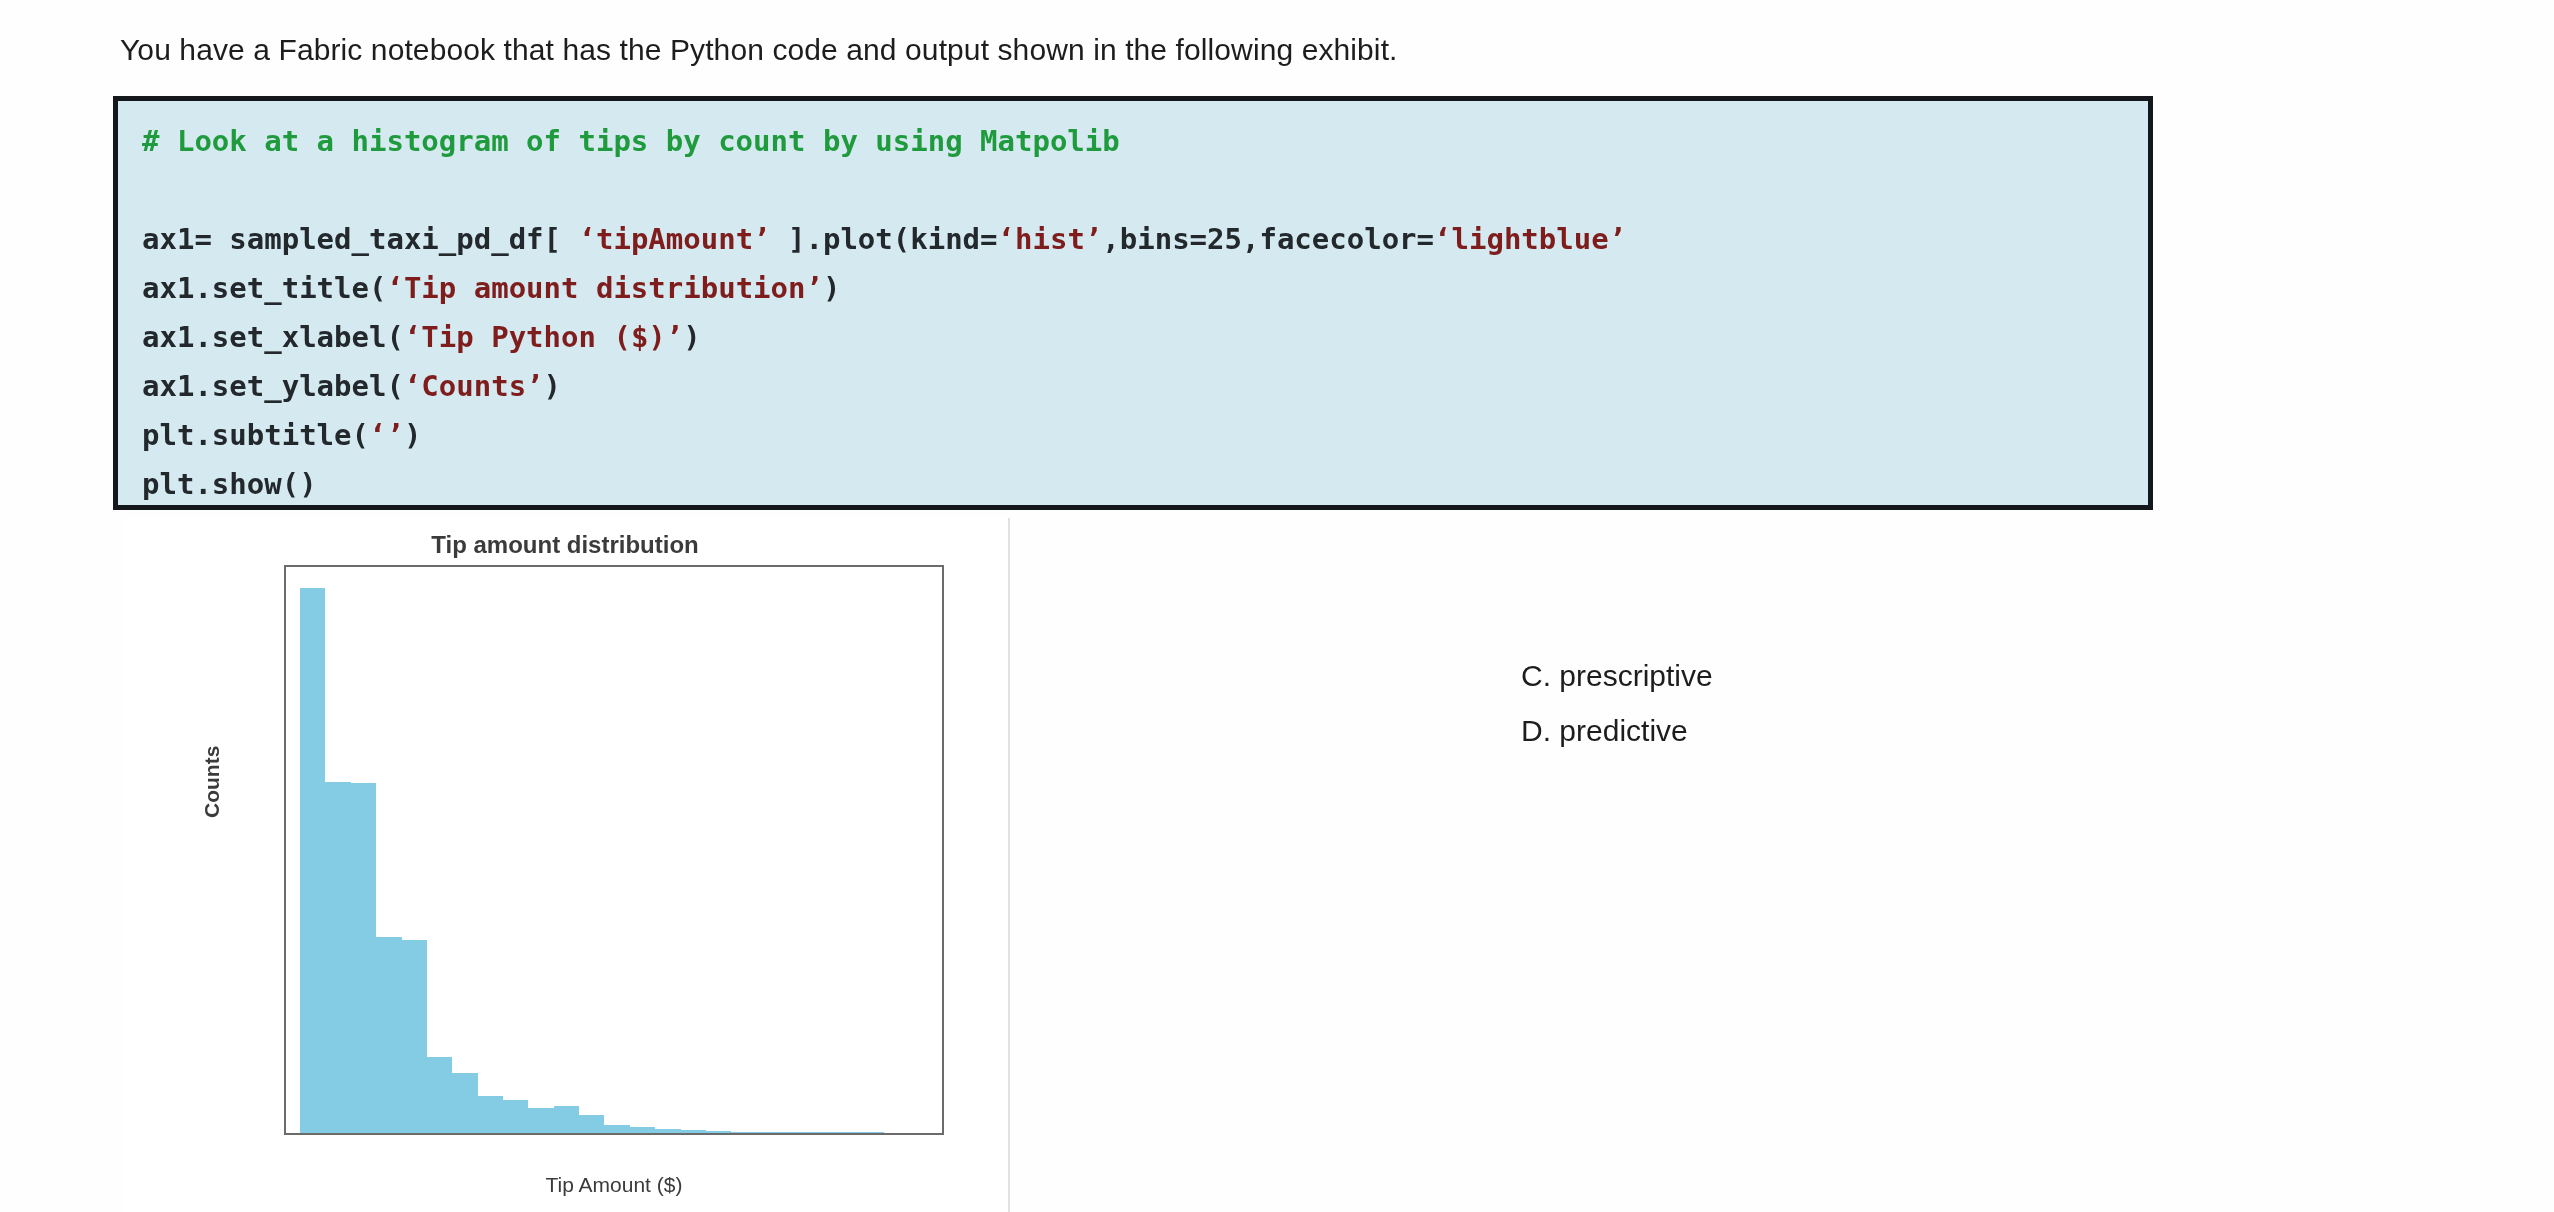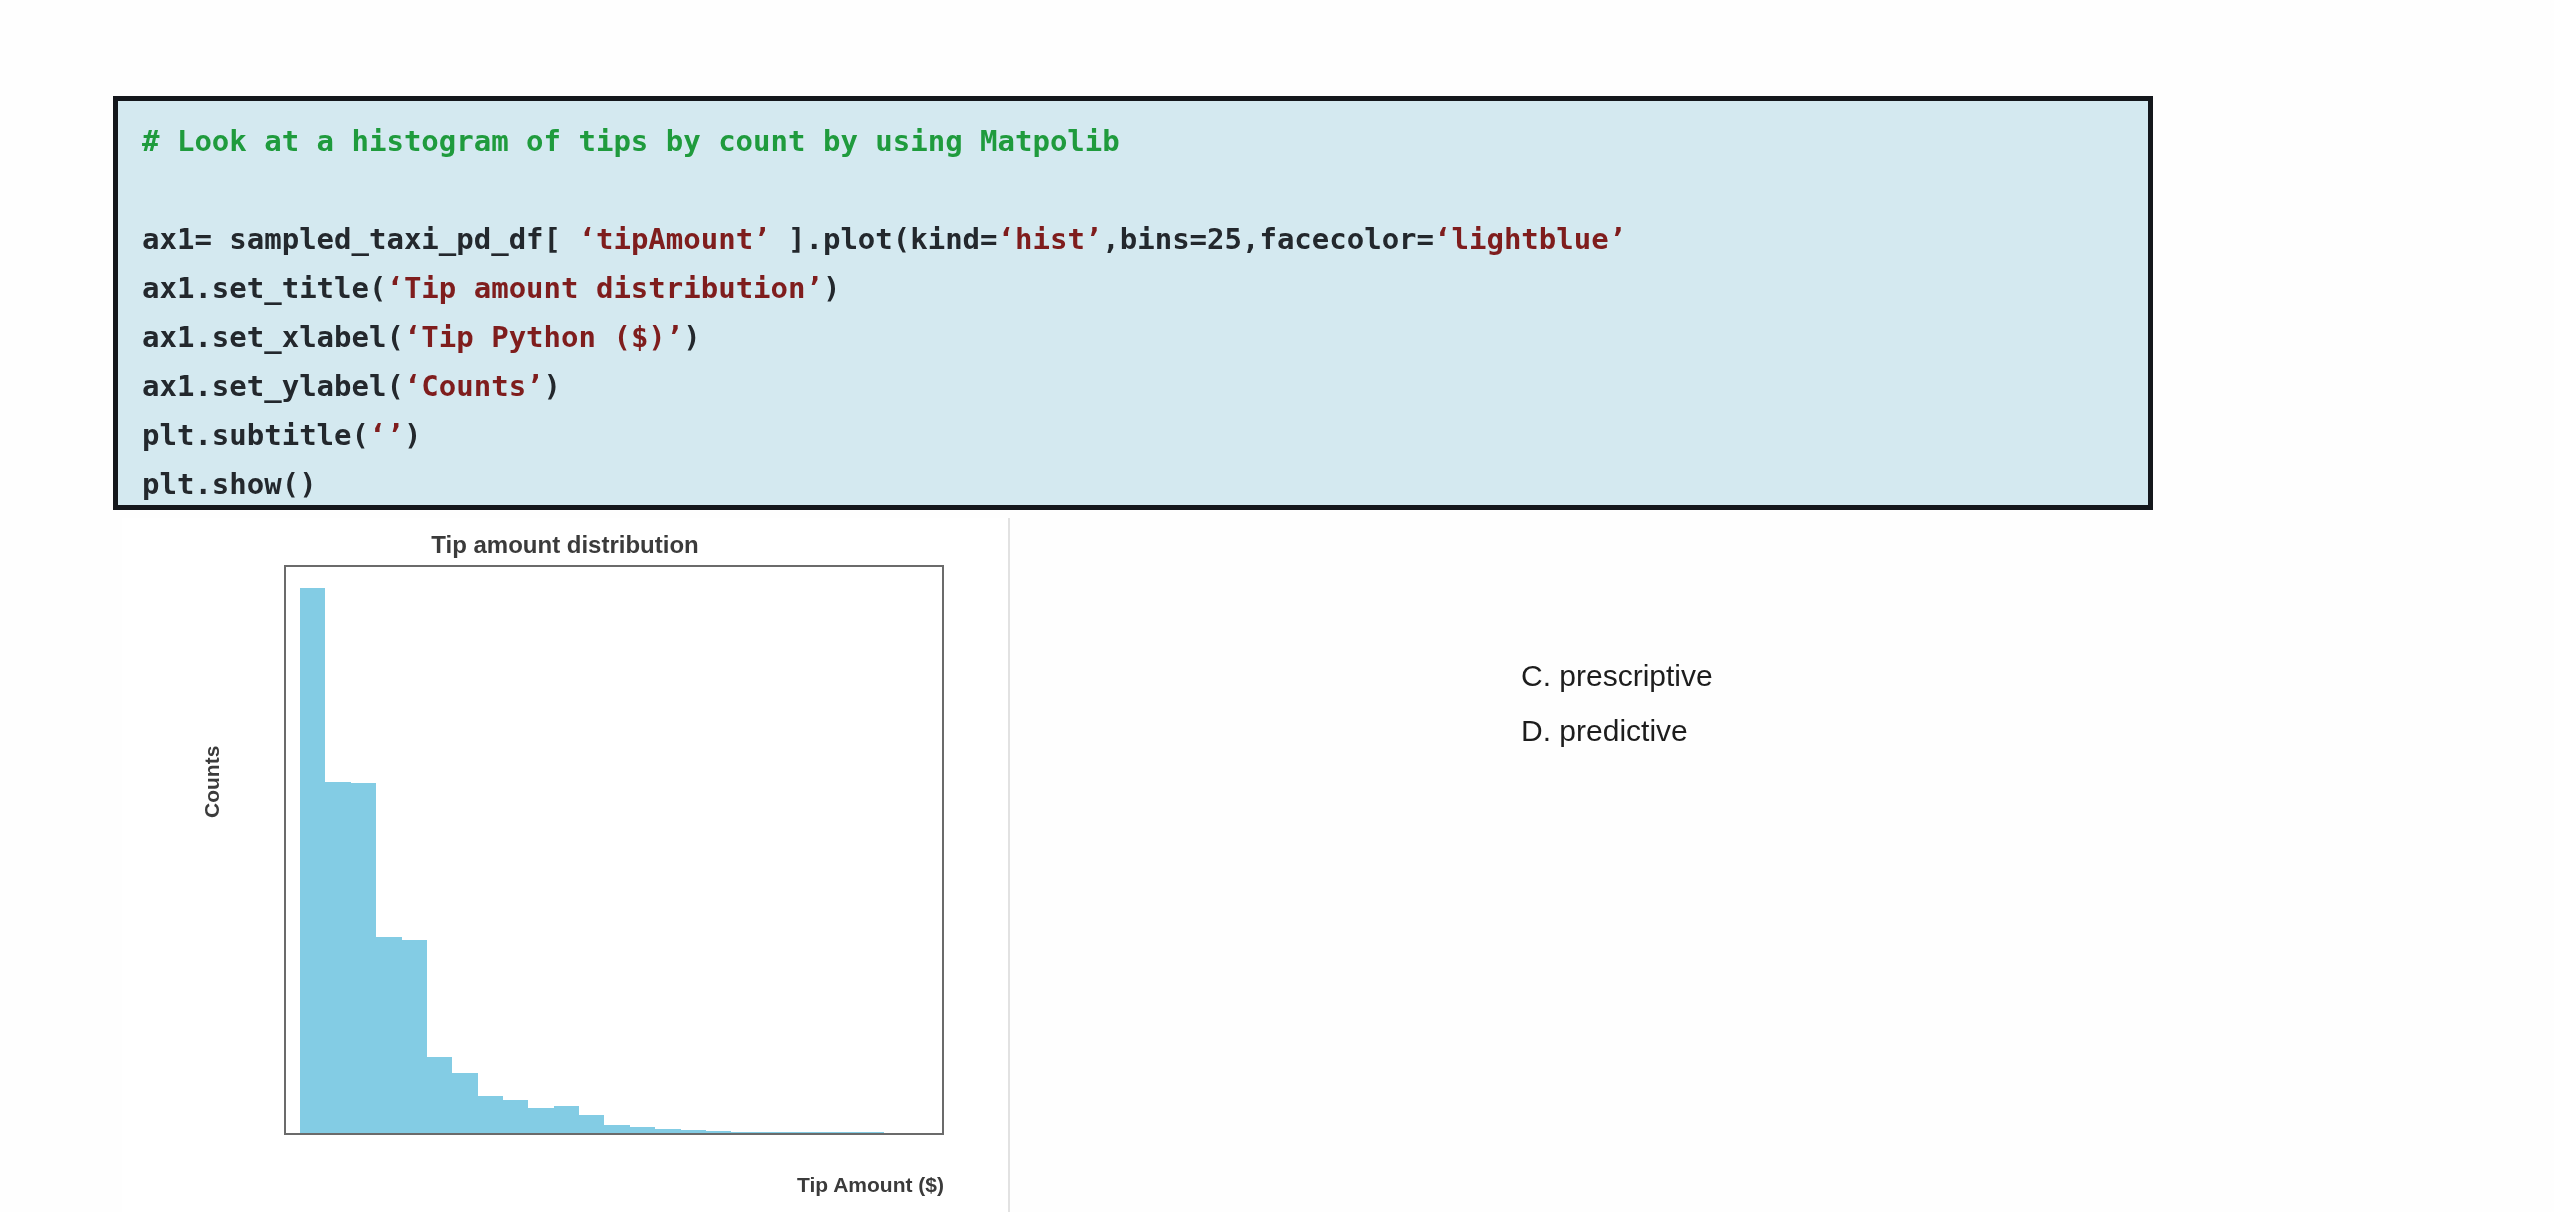--- a/index.html
+++ b/index.html
@@ -146,23 +146,23 @@
     color: #3b3b3b;
     transform: rotate(-90deg);
     transform-origin: left top;
     white-space: nowrap;
   }
   .xlabel {
     position: absolute;
     left: 162px;
     top: 655px;
     width: 660px;
-    text-align: right;
+    text-align: center;
     font-size: 21px;
-    font-weight: bold;
+    font-weight: normal;
     color: #3b3b3b;
   }
 
   
   .question {
     position: absolute;
     left: 1515px;
     top: 545px;
     font-size: 30px;
     color: #1d1d1d;
@@ -201,20 +201,21 @@
     position: relative;
     flex: 0 0 auto;
   }
   .check-badge svg { position: absolute; left: 9px; top: 10px; }
 </style>
 </head>
 <body>
 
 <div class="page">
 
+  <div class="intro">You have a Fabric notebook that has the Python code and output shown in the following exhibit.</div>
 
   <div class="code-block">
     <div class="code-line"><span class="tok-comment"># Look at a histogram of tips by count by using Matpolib</span></div>
     <div class="code-line blank"></div>
     <div class="code-line"><span>ax1= sampled_taxi_pd_df[ </span><span class="tok-string">‘tipAmount’</span><span> ].plot(kind=</span><span class="tok-string">‘hist’</span><span>,bins=25,facecolor=</span><span class="tok-string">‘lightblue’</span></div>
     <div class="code-line"><span>ax1.set_title(</span><span class="tok-string">‘Tip amount distribution’</span><span>)</span></div>
     <div class="code-line"><span>ax1.set_xlabel(</span><span class="tok-string">‘Tip Python ($)’</span><span>)</span></div>
     <div class="code-line"><span>ax1.set_ylabel(</span><span class="tok-string">‘Counts’</span><span>)</span></div>
     <div class="code-line"><span>plt.subtitle(</span><span class="tok-string">‘’</span><span>)</span></div>
     <div class="code-line">plt.show()</div>

